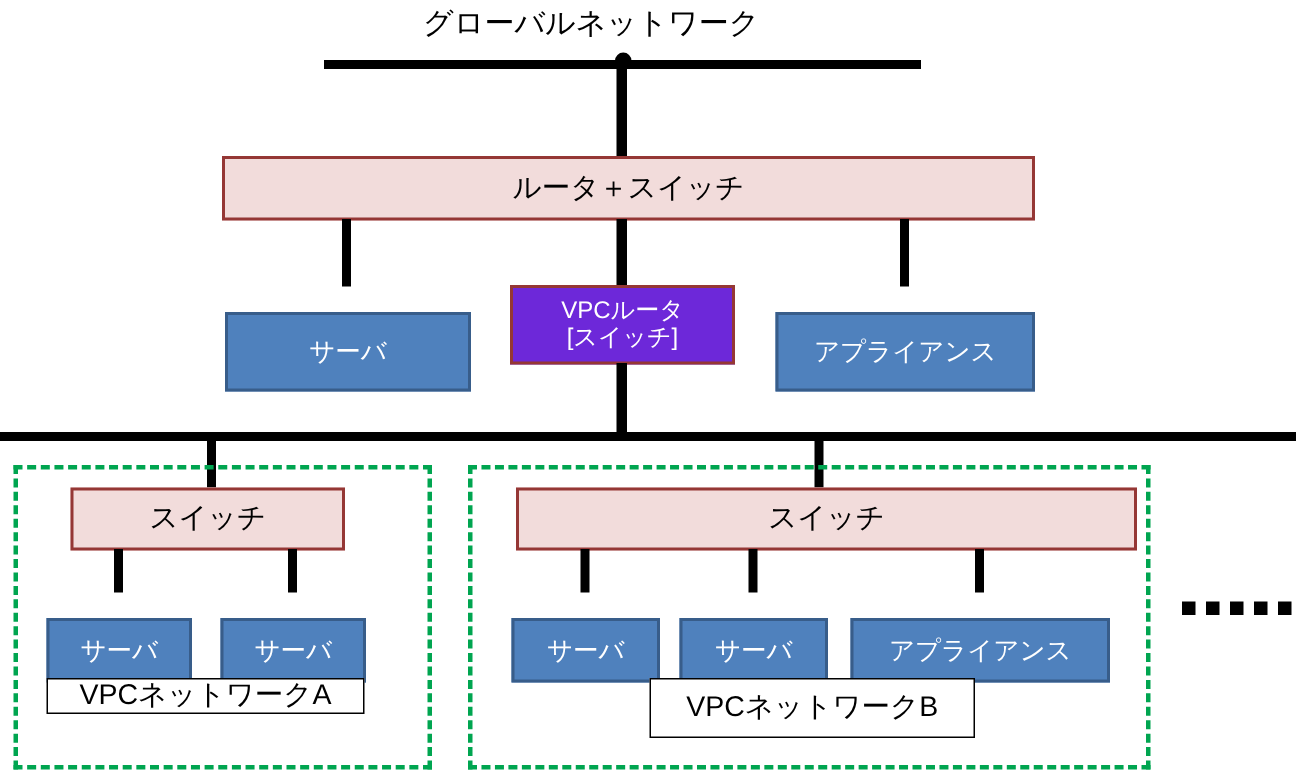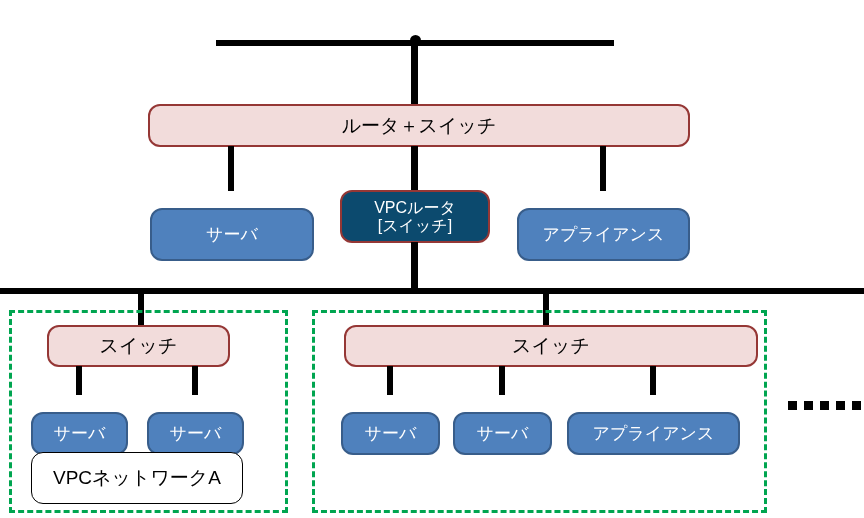--- a/index.html
+++ b/index.html
@@ -16,40 +16,39 @@
     overflow: hidden;
   }
   .node {
     position: absolute;
     box-sizing: border-box;
     display: flex;
     align-items: center;
     justify-content: center;
     text-align: center;
     line-height: 1.12;
-    border-radius: 12px;
   }
   
   .box-pink {
     background: #F2DCDB;
     border: 2px solid #953735;
     color: #000000;
     font-size: 19px;
   }
   
   .box-blue {
     background: #4F81BD;
     border: 2px solid #385D8A;
     color: #FFFFFF;
     font-size: 17px;
     margin-top: 18px;
   }
   
   .box-green {
-    background: #0c4a6e;
+    background: #6d28d9;
     border: 2px solid #953735;
     color: #FFFFFF;
     font-size: 16px;
     flex-direction: column;
   }
   
   .box-white {
     background: #FFFFFF;
     border: 1px solid #000000;
     color: #000000;
@@ -96,20 +95,21 @@
     width: 9px;
     height: 9px;
     background: #000000;
   }
 </style>
 </head>
 <body>
 
 <div id="diagram">
 
+  <div class="title" style="left:282px; top:2px;">グローバルネットワーク</div>
 
   <div class="hline" style="left:216px; top:40px; width:398px; height:6px;"></div>
   <div class="bus-dot" style="left:410px; top:35px;"></div>
 
   <div class="vline" style="left:411px; top:43px; width:7px; height:62px;"></div>
 
   <div class="node box-pink" style="left:148px; top:104px; width:542px; height:43px;">
     <span>ルータ＋スイッチ</span>
   </div>
 
@@ -146,21 +146,21 @@
   <div class="vline" style="left:76px; top:366px; width:6px; height:29px;"></div>
   <div class="vline" style="left:192px; top:366px; width:6px; height:29px;"></div>
 
   <div class="node box-blue" style="left:31px; top:394px; width:97px; height:43px;">
     <span>サーバ</span>
   </div>
   <div class="node box-blue" style="left:147px; top:394px; width:97px; height:43px;">
     <span>サーバ</span>
   </div>
 
-  <div class="node box-white" style="left:31px; top:452px; width:212px; height:52px;">
+  <div class="node box-white" style="left:31px; top:452px; width:212px; height:24px;">
     <span>VPCネットワークA</span>
   </div>
 
   <div class="vpc-zone" style="left:312px; top:310px; width:455px; height:203px;"></div>
 
   <div class="node box-pink" style="left:344px; top:325px; width:414px; height:42px;">
     <span>スイッチ</span>
   </div>
 
   <div class="vline" style="left:387px; top:366px; width:6px; height:29px;"></div>
@@ -170,20 +170,23 @@
   <div class="node box-blue" style="left:341px; top:394px; width:99px; height:43px;">
     <span>サーバ</span>
   </div>
   <div class="node box-blue" style="left:453px; top:394px; width:99px; height:43px;">
     <span>サーバ</span>
   </div>
   <div class="node box-blue" style="left:567px; top:394px; width:173px; height:43px;">
     <span>アプライアンス</span>
   </div>
 
+  <div class="node box-white" style="left:433px; top:452px; width:217px; height:40px;">
+    <span>VPCネットワークB</span>
+  </div>
 
   <div class="ellipsis" style="left:788px; top:401px;">
     <span></span>
     <span></span>
     <span></span>
     <span></span>
     <span></span>
   </div>
 
 </div>

